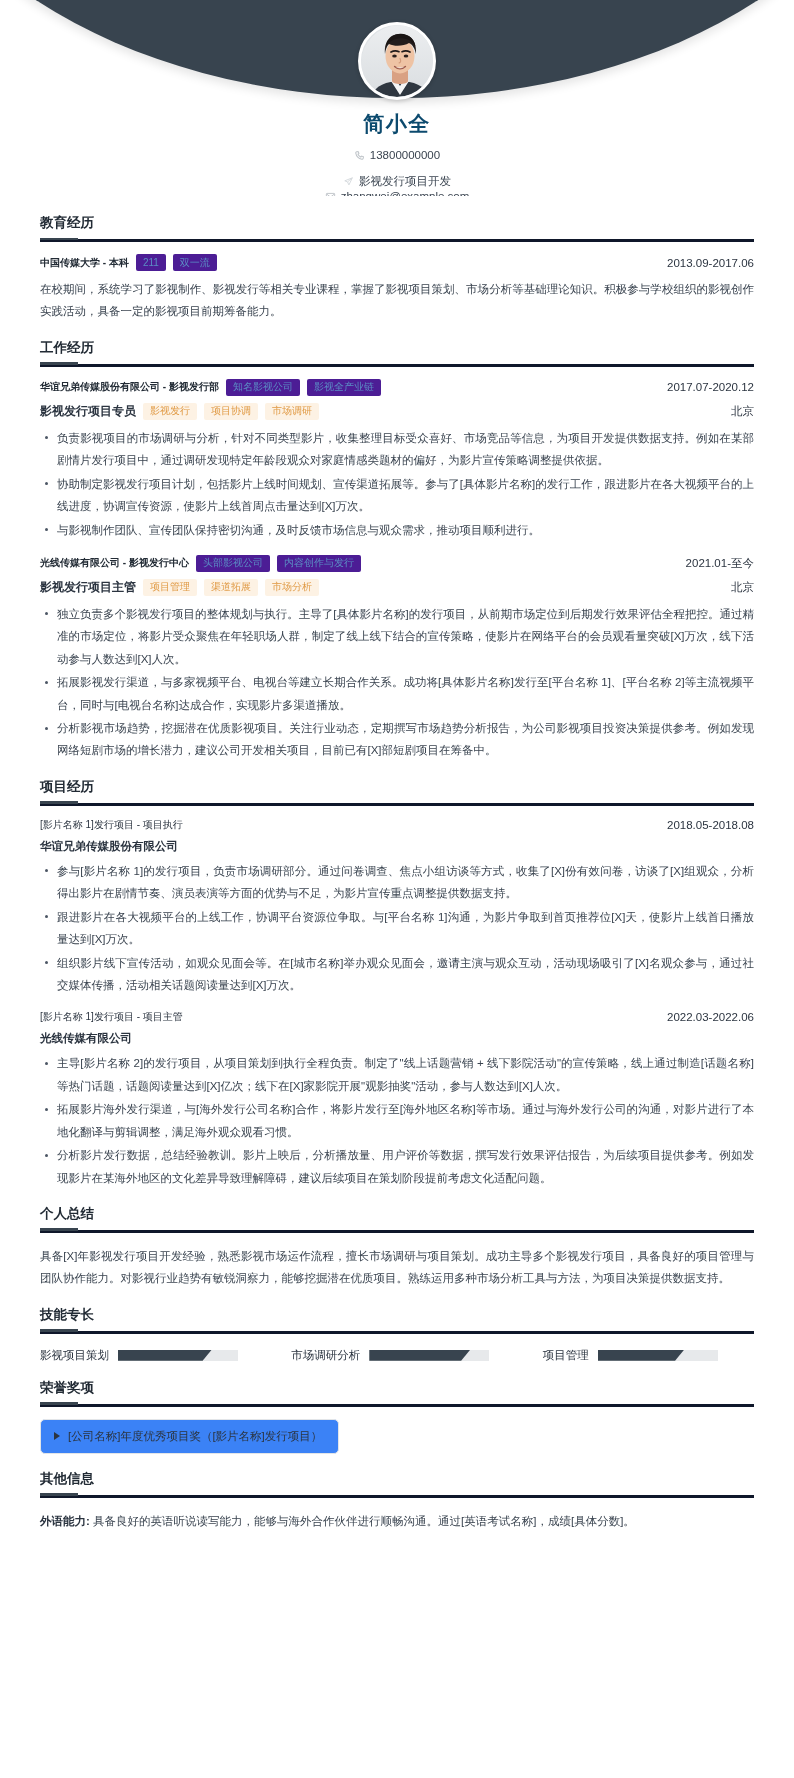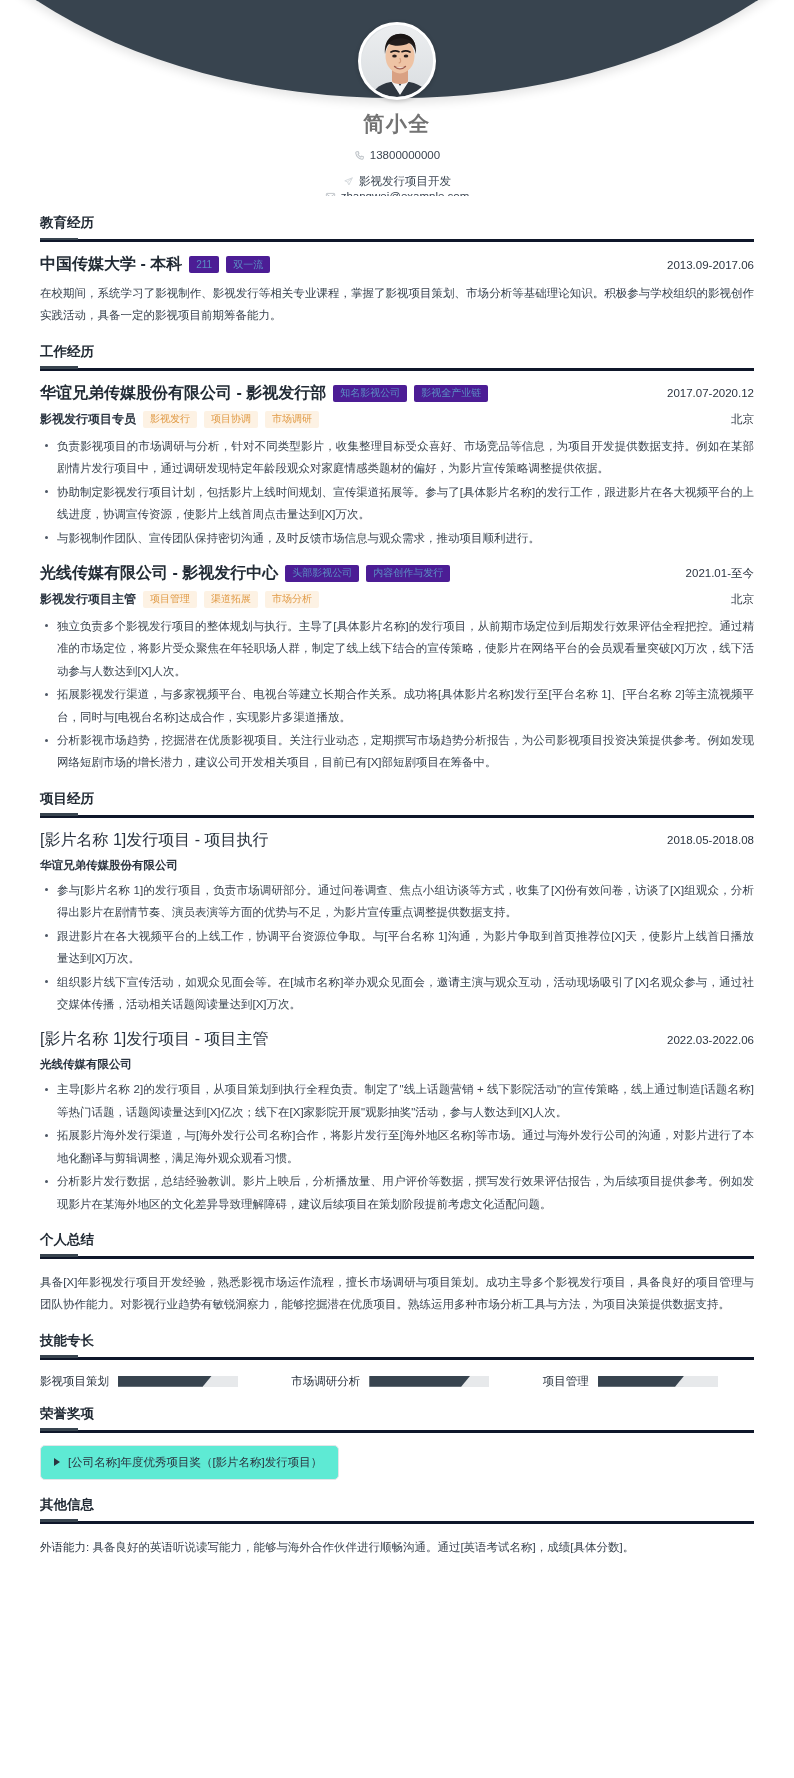--- a/index.html
+++ b/index.html
@@ -45,21 +45,21 @@
   }
   .avatar-photo { position: absolute; inset: 0; overflow: hidden; border-radius: 50%; }
   .name {
     position: absolute;
     top: 110px;
     left: 0; right: 0;
     text-align: center;
     font-size: 21px;
     font-weight: 700;
     letter-spacing: 1.5px;
-    color: #737373;
+    color: #0c4a6e;
     z-index: 3;
   }
   .meta-row {
     position: absolute;
     left: 0; right: 0;
     display: flex;
     align-items: center;
     gap: 29px;
     font-size: 11.5px;
     color: #3a4450;
@@ -97,21 +97,21 @@
   .entry { margin-bottom: 14px; }
   .entry:last-child { margin-bottom: 2px; }
   .ent-line {
     display: flex;
     align-items: center;
     justify-content: space-between;
     gap: 8px;
     margin-bottom: 7px;
   }
   .ent-left { display: flex; align-items: center; flex-wrap: wrap; gap: 7px; min-width: 0; }
-  .ent-title { font-size: 16px; font-weight: 700; color: #222b35; }
+  .ent-title { font-size: 10px; font-weight: 700; color: #222b35; }
   .ent-title.plain { font-weight: 400; color: #2b3440; }
   .ent-sub { font-size: 12px; font-weight: 700; color: #2b3440; }
   .ent-right { font-size: 11.5px; color: #2b3440; white-space: nowrap; font-weight: 400; }
 
   .tag {
     display: inline-block;
     font-size: 10px;
     line-height: 1;
     padding: 3.5px 7px;
     border-radius: 2px;
@@ -179,33 +179,33 @@
   
   .award {
     display: inline-flex;
     align-items: center;
     gap: 8px;
     border: 1px solid #e2e5e8;
     border-radius: 5px;
     padding: 9px 16px 9px 13px;
     font-size: 11.5px;
     color: #2b3440;
-    background: #5eead4;
+    background: #3b82f6;
   }
   .award .tri {
     width: 0; height: 0;
     border-left: 6px solid #2b3440;
     border-top: 4px solid transparent;
     border-bottom: 4px solid transparent;
     flex: 0 0 auto;
   }
 
   
   .other-line { font-size: 11.5px; line-height: 1.95; color: #3a4450; }
-  .other-label { font-weight: 400; color: #2b3440; }
+  .other-label { font-weight: 700; color: #2b3440; }
 </style>
 </head>
 <body>
 
 <div class="header">
   <div class="header-arc"></div>
 
   <div class="avatar-wrap">
     <div class="avatar-photo">
       <svg viewBox="0 0 78 78" width="78" height="78" aria-hidden="true">

